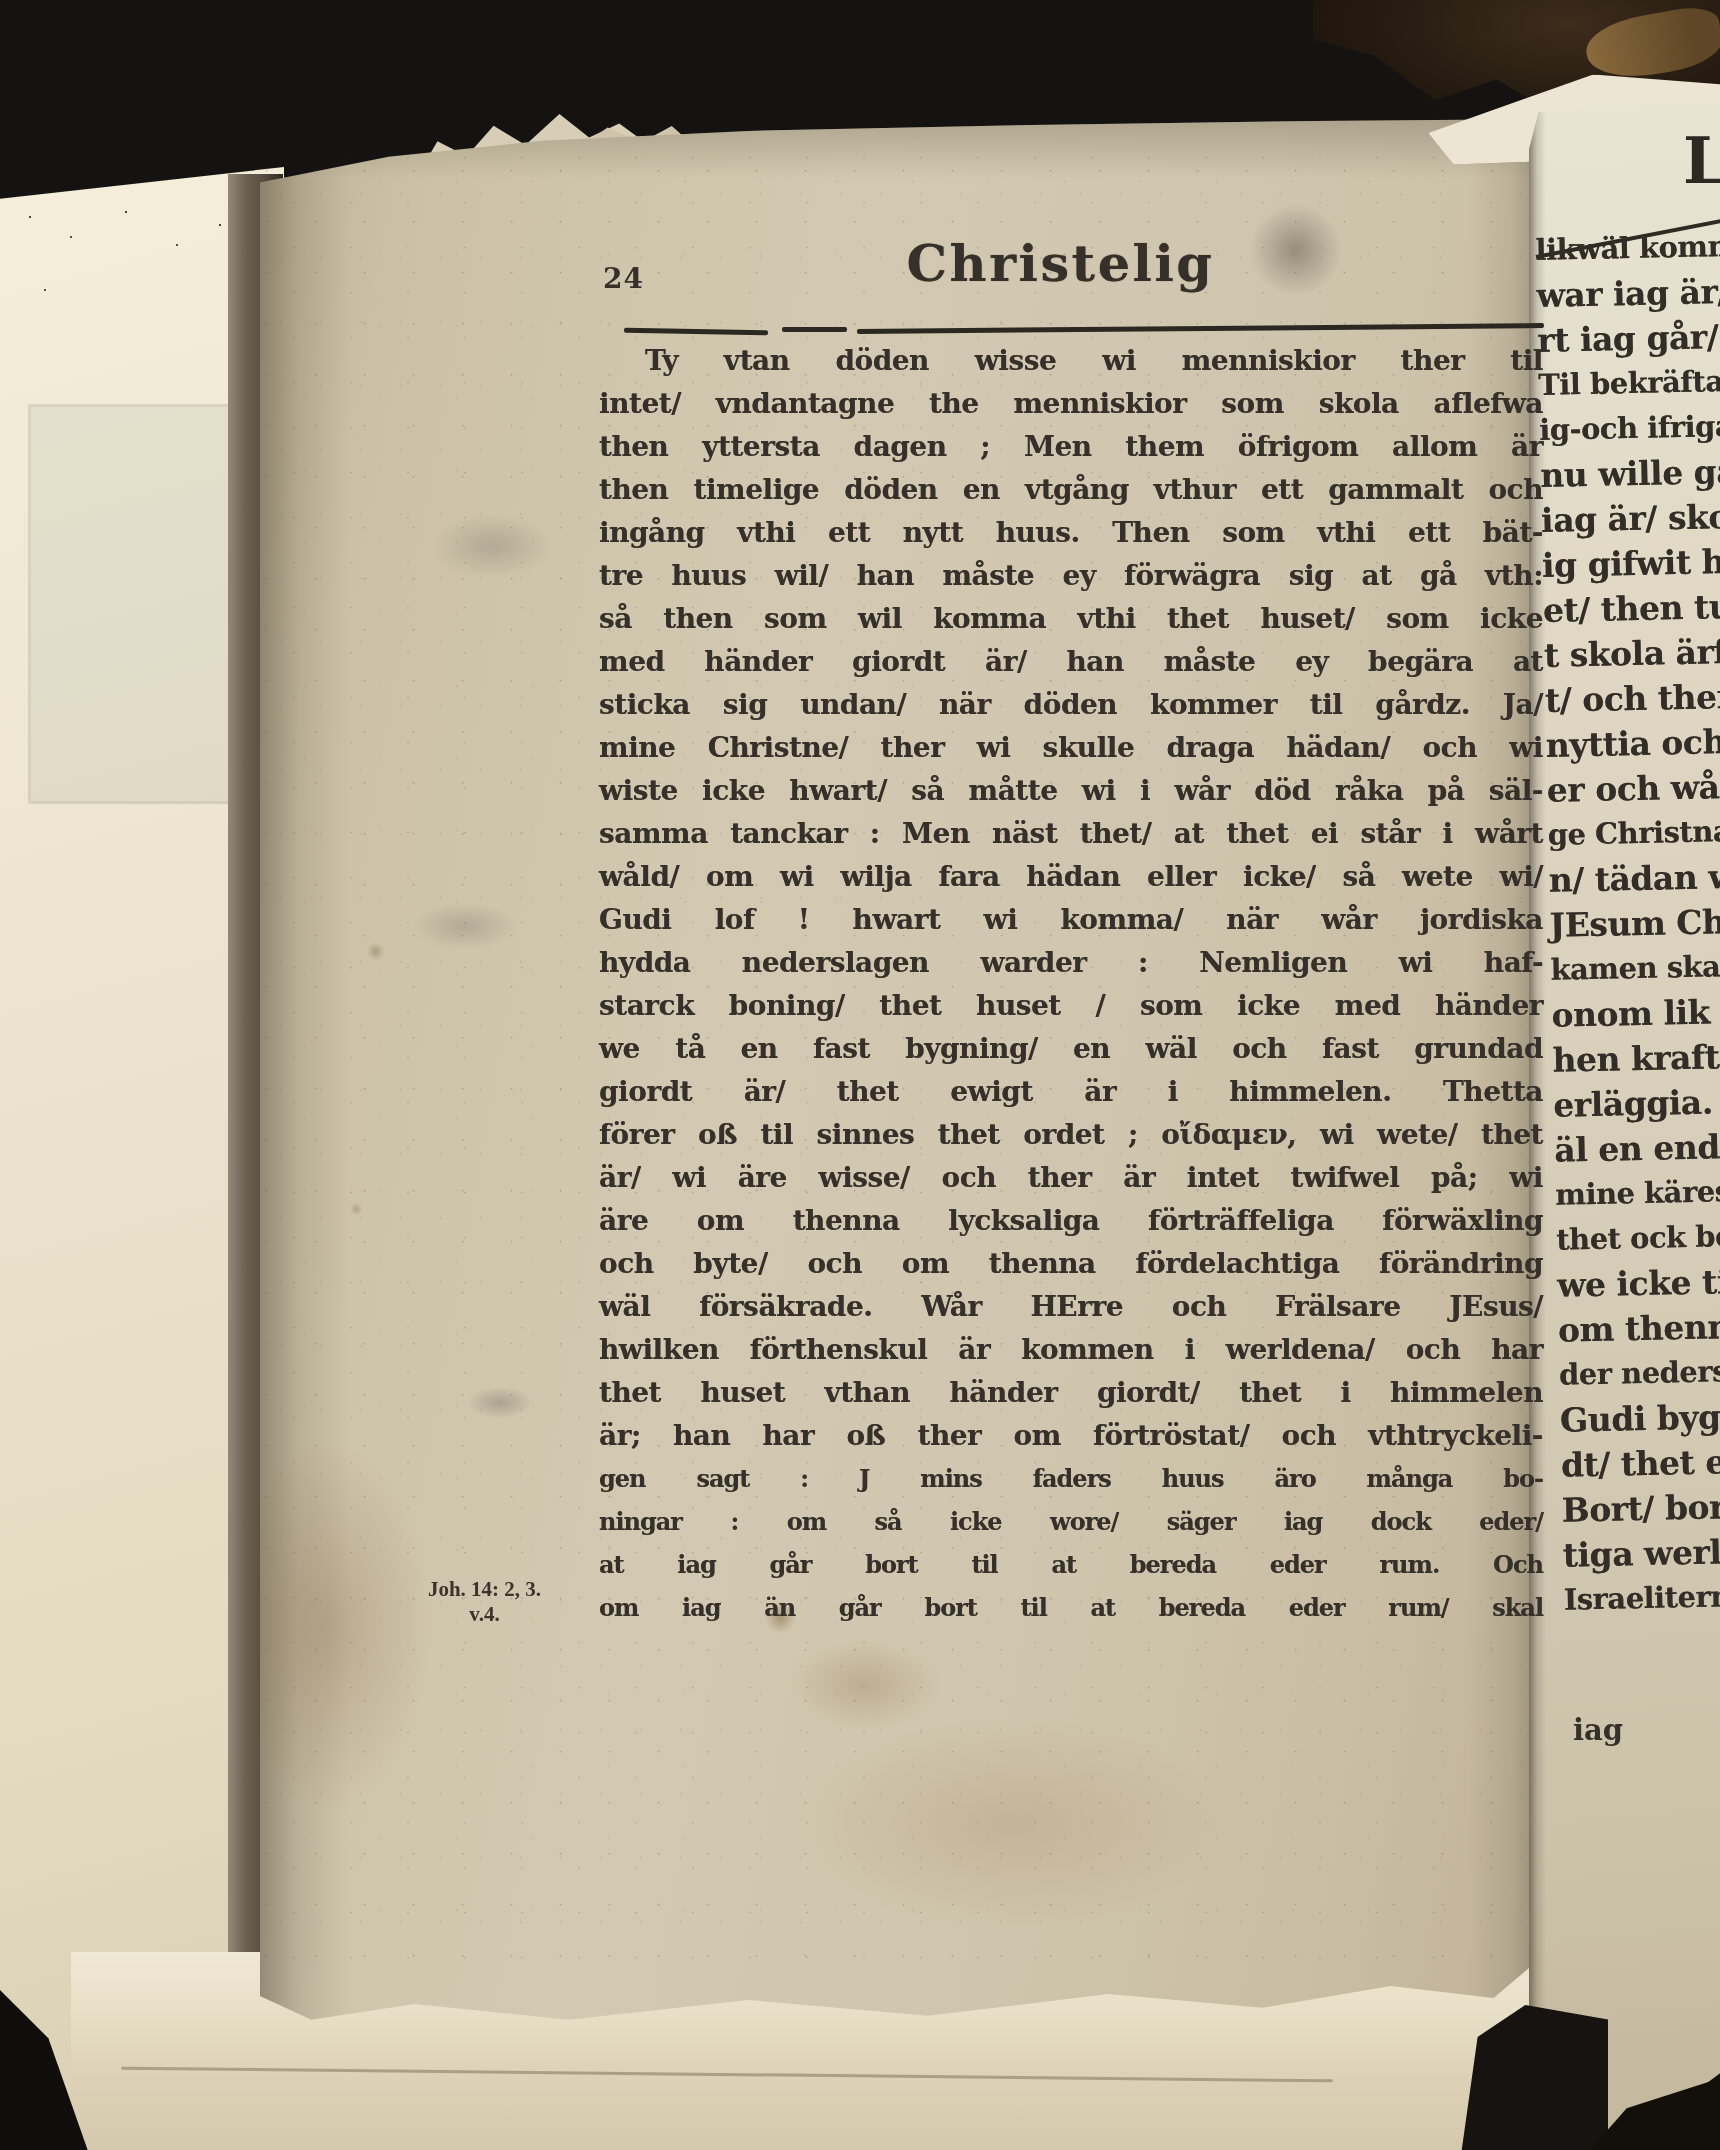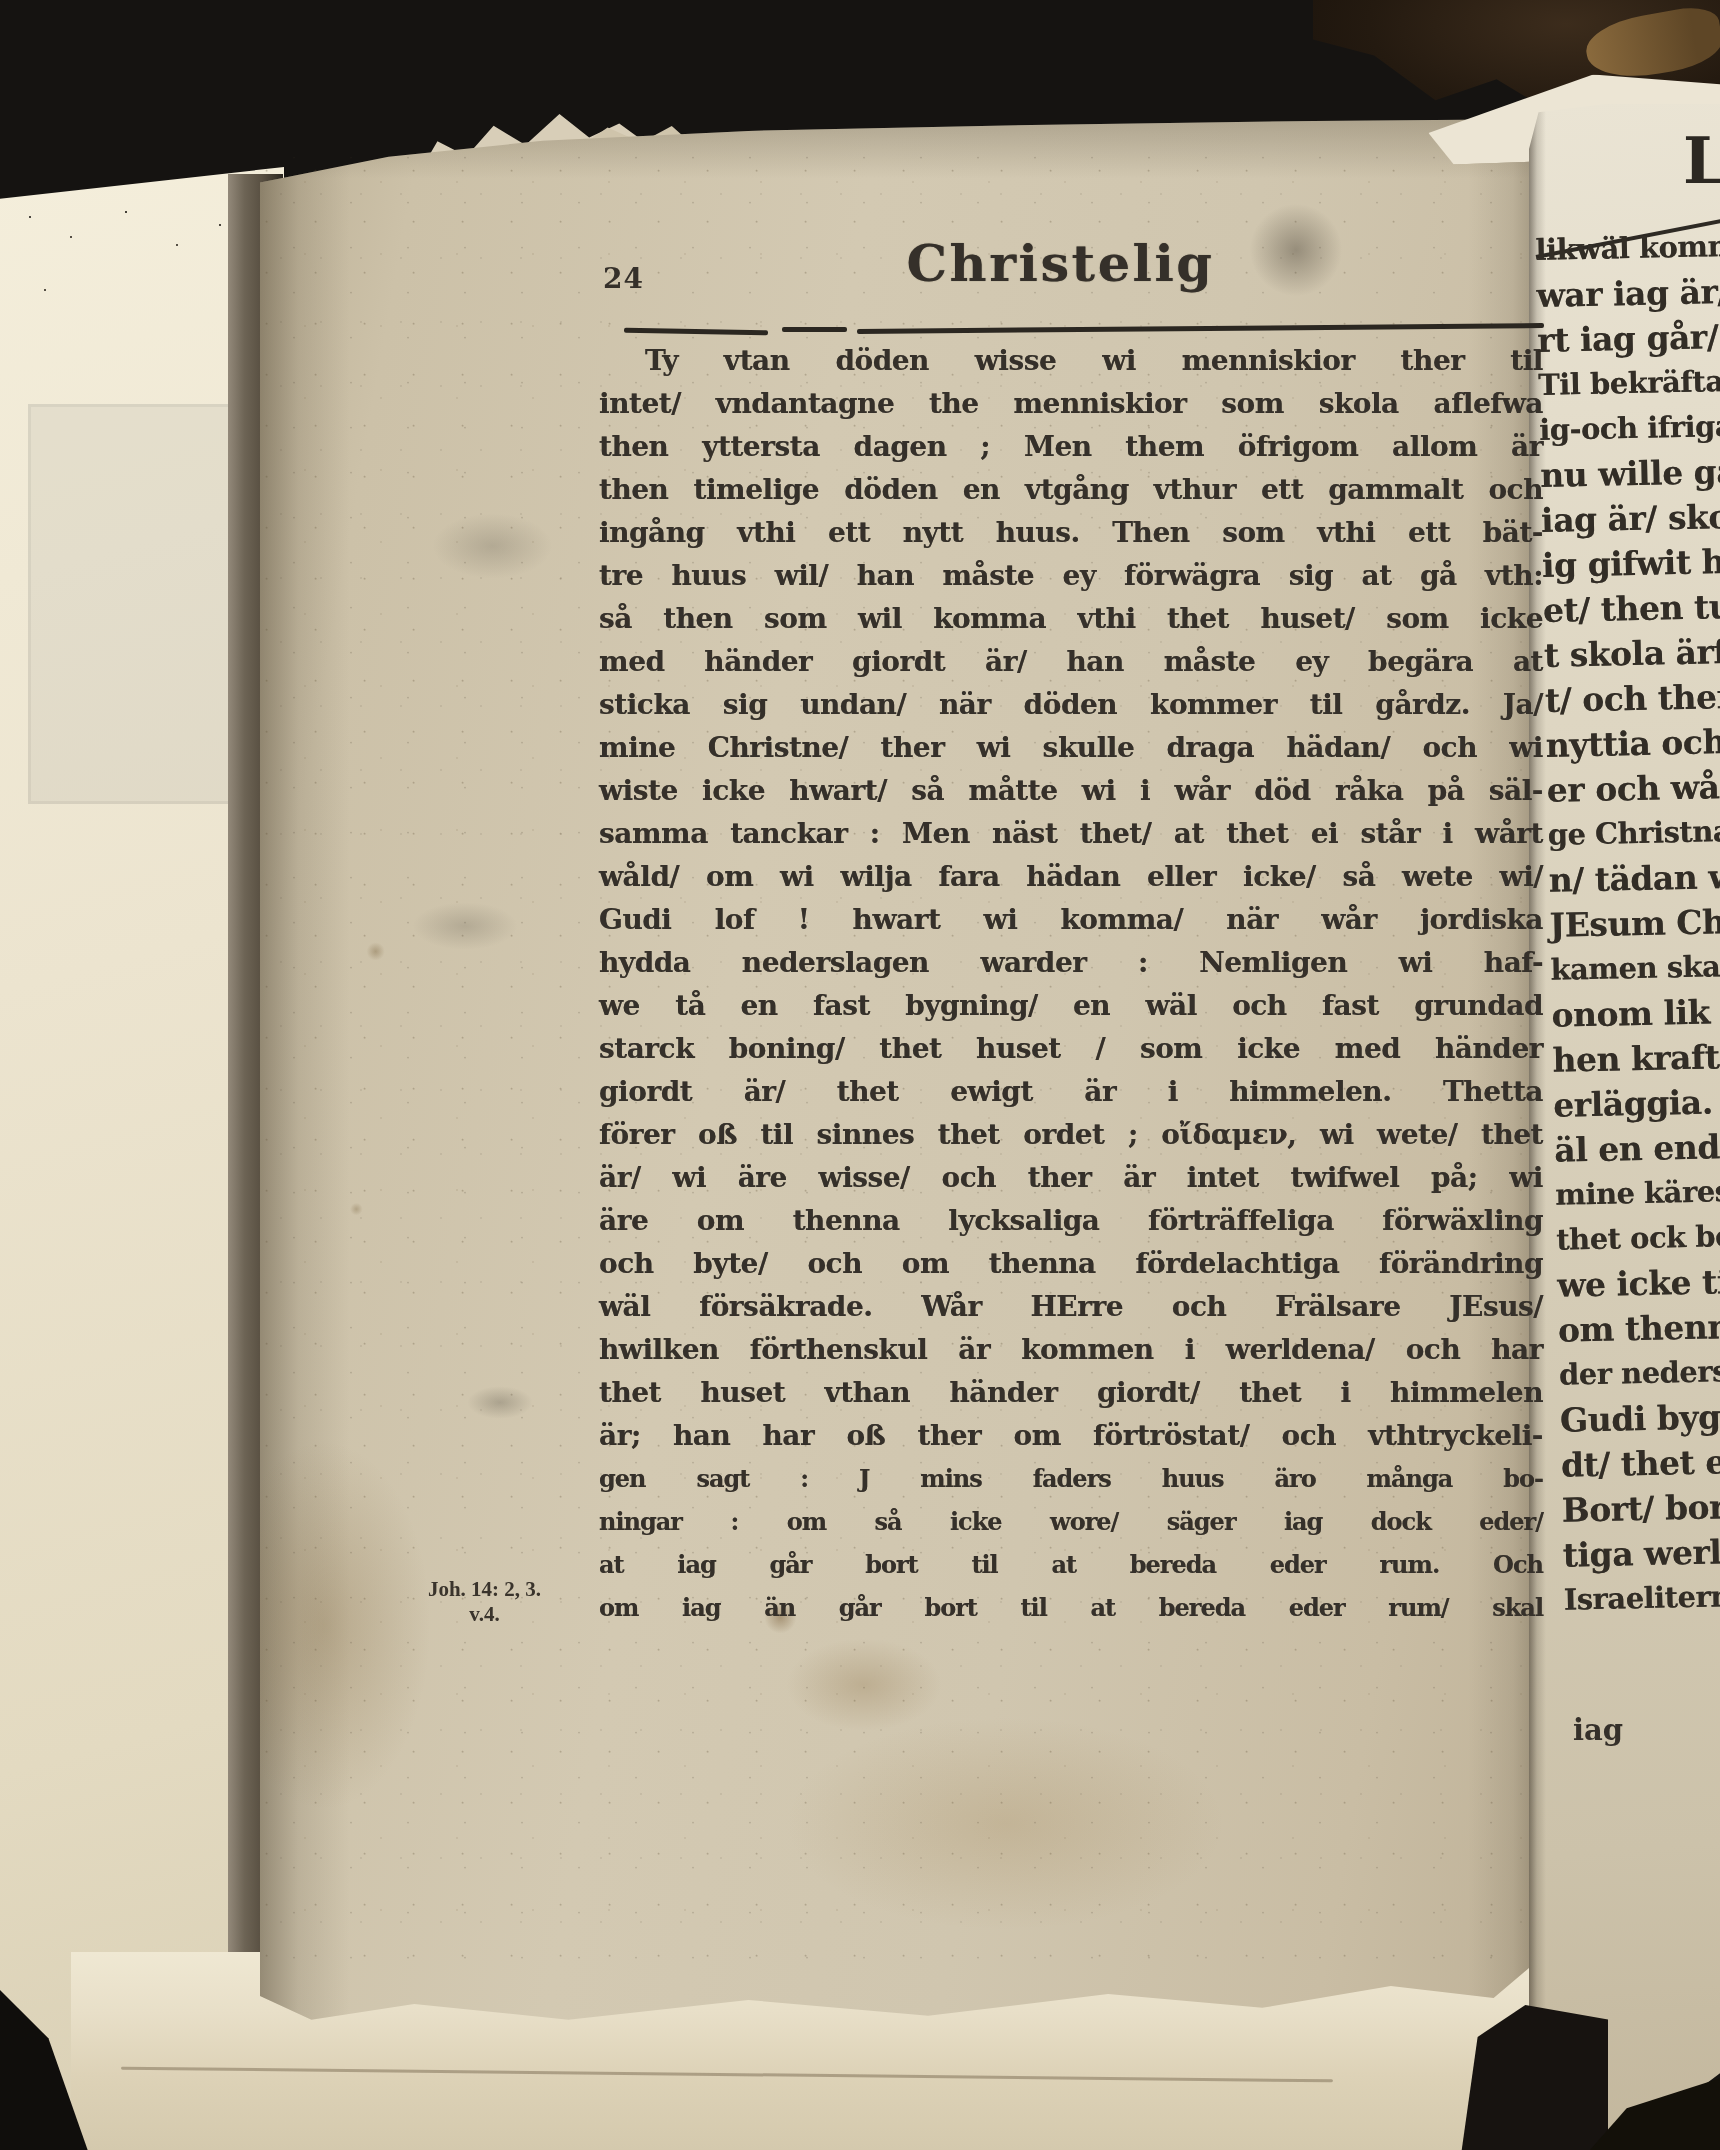--- a/index.html
+++ b/index.html
@@ -156,22 +156,22 @@
       <div class="line">tre huus wil/ han måste ey förwägra sig at gå vth:</div>
       <div class="line">så then som wil komma vthi thet huset/ som icke</div>
       <div class="line">med händer giordt är/ han måste ey begära at</div>
       <div class="line">sticka sig undan/ när döden kommer til gårdz. Ja/</div>
       <div class="line">mine Christne/ ther wi skulle draga hädan/ och wi</div>
       <div class="line">wiste icke hwart/ så måtte wi i wår död råka på säl-</div>
       <div class="line">samma tanckar : Men näst thet/ at thet ei står i wårt</div>
       <div class="line">wåld/ om wi wilja fara hädan eller icke/ så wete wi/</div>
       <div class="line">Gudi lof ! hwart wi komma/ när wår jordiska</div>
       <div class="line">hydda nederslagen warder : Nemligen wi haf-</div>
+      <div class="line">starck boning/ thet huset / som icke med händer</div>
       <div class="line">we tå en fast bygning/ en wäl och fast grundad</div>
-      <div class="line">starck boning/ thet huset / som icke med händer</div>
       <div class="line">giordt är/ thet ewigt är i himmelen.  Thetta</div>
       <div class="line">förer oß til sinnes thet ordet ; οἴδαμεν, wi wete/ thet</div>
       <div class="line">är/ wi äre wisse/ och ther är intet twifwel på; wi</div>
       <div class="line">äre om thenna lycksaliga förträffeliga förwäxling</div>
       <div class="line">och byte/ och om thenna fördelachtiga förändring</div>
       <div class="line">wäl försäkrade.  Wår HErre och Frälsare JEsus/</div>
       <div class="line">hwilken förthenskul är kommen i werldena/ och har</div>
       <div class="line">thet huset vthan händer giordt/ thet i himmelen</div>
       <div class="line">är; han har oß ther om förtröstat/ och vthtryckeli-</div>
       <div class="line em">gen sagt : J mins faders huus äro många bo-</div>

